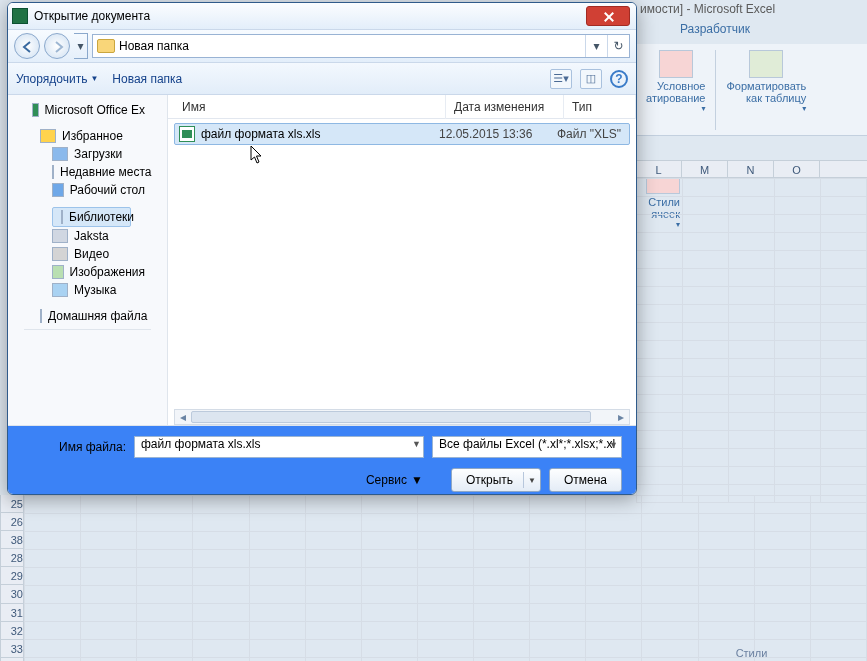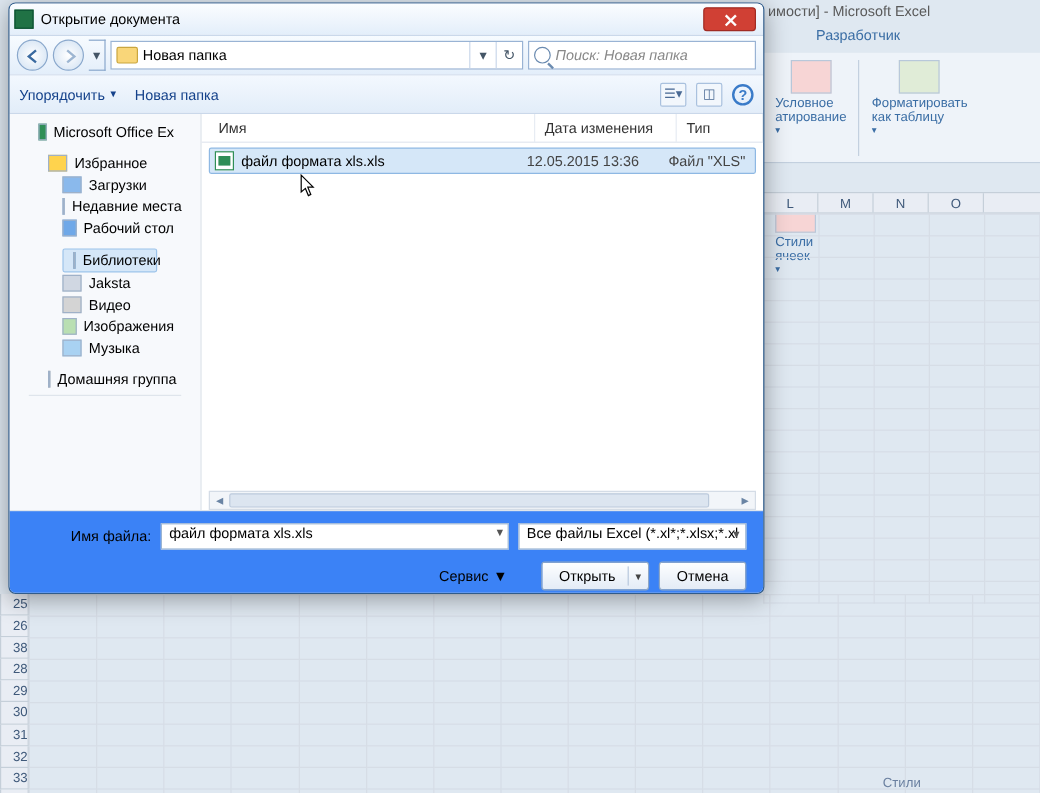--- a/index.html
+++ b/index.html
@@ -4,21 +4,21 @@
 <style>
   * { box-sizing: border-box; margin: 0; padding: 0; font-family: "Segoe UI", Tahoma, sans-serif; font-size: 12px; }
   body { background: #fff; width: 867px; height: 661px; overflow: hidden; position: relative; }
 
   
   .excel-bg { position: absolute; left: 0; top: 0; width: 867px; height: 661px; background: #dfe8f1; }
   .excel-titlebar { position:absolute; top:2px; left:640px; right:10px; height:20px; color:#5a5a5a; font-size:12px; text-align:left; white-space:nowrap;}
   .excel-ribtabs { position:absolute; top:22px; left:672px; right:10px; height:22px; padding-left:8px;}
   .excel-ribtabs span { color:#3b6ea5; font-size:12px;}
   .excel-ribbon { position:absolute; top:44px; left:636px; right:0; height:92px; background:#eef3f9; border-bottom:1px solid #c3d0df;}
-  .rib-group { float:left; height:116px; padding:4px 10px 0; text-align:left; color:#3b6ea5; position:relative;}
+  .rib-group { float:left; height:116px; padding:4px 10px 0; text-align:right; color:#3b6ea5; position:relative;}
   .rib-group .ico { width:34px; height:28px; margin:2px auto 2px; background:#f7d5d5; border:1px solid #b8c8da;}
   .rib-group .ico.b { background:#e0ecd7;}
   .rib-group .lbl { font-size:11px; line-height:12px; display:block; white-space:pre; }
   .rib-group .drop { font-size:8px; display:block;}
   .rib-sep { float:left; width:1px; height:80px; background:#c3d0df; margin-top:6px;}
   .rib-caption{ position:absolute; bottom:2px; left:636px; right:0; text-align:center; color:#6b80a0; font-size:11px;}
   .excel-colhead { position:absolute; top:160px; left:636px; right:0; height:18px; background:#e9edf4; border-top:1px solid #c5cfd9; border-bottom:1px solid #c5cfd9; display:flex;}
   .colh { width:46px; border-right:1px solid #c5cfd9; text-align:center; color:#3f597a; line-height:18px; font-size:11px;}
   .excel-grid { position:absolute; top:178px; left:636px; right:0; bottom:0;}
   .excel-grid table{ border-collapse:collapse; width:100%;}
@@ -490,24 +490,20 @@
     </div>
     <div class="navdrop">▾</div>
     <div class="pathbox">
       <div class="folderico"></div>
       <span class="crumb">Новая папка</span>
       <div class="tail">
         <div>▾</div>
         <div>↻</div>
       </div>
     </div>
-    <div class="searchbox">
-      <div class="sico"></div>
-      <span>Поиск: Новая папка</span>
-    </div>
   </div>
 
   <div class="dlg-toolbar">
     <div class="tbtn">
       <span>Упорядочить</span>
         <span class="tri">▼</span>
     </div>
     <div class="tbtn">
       <span>Новая папка</span>
     </div>
@@ -563,21 +559,21 @@
           </div>
         <div class="sb-item">
             <span class="i mus"></span>
             <span>Музыка</span>
           </div>
       </div>
 
       <div class="sb-grp">
         <div class="sb-item top">
             <span class="i home"></span>
-            <span>Домашняя группа</span>
+            <span>Домашняя файла</span>
           </div>
       </div>
       <div class="sb-split"></div>
     </div>
 
     <div class="filearea">
       <div class="fa-head">
         <div class="fa-col fc-name">Имя</div>
         <div class="fa-col fc-date">Дата изменения</div>
         <div class="fa-col fc-type">Тип</div>

